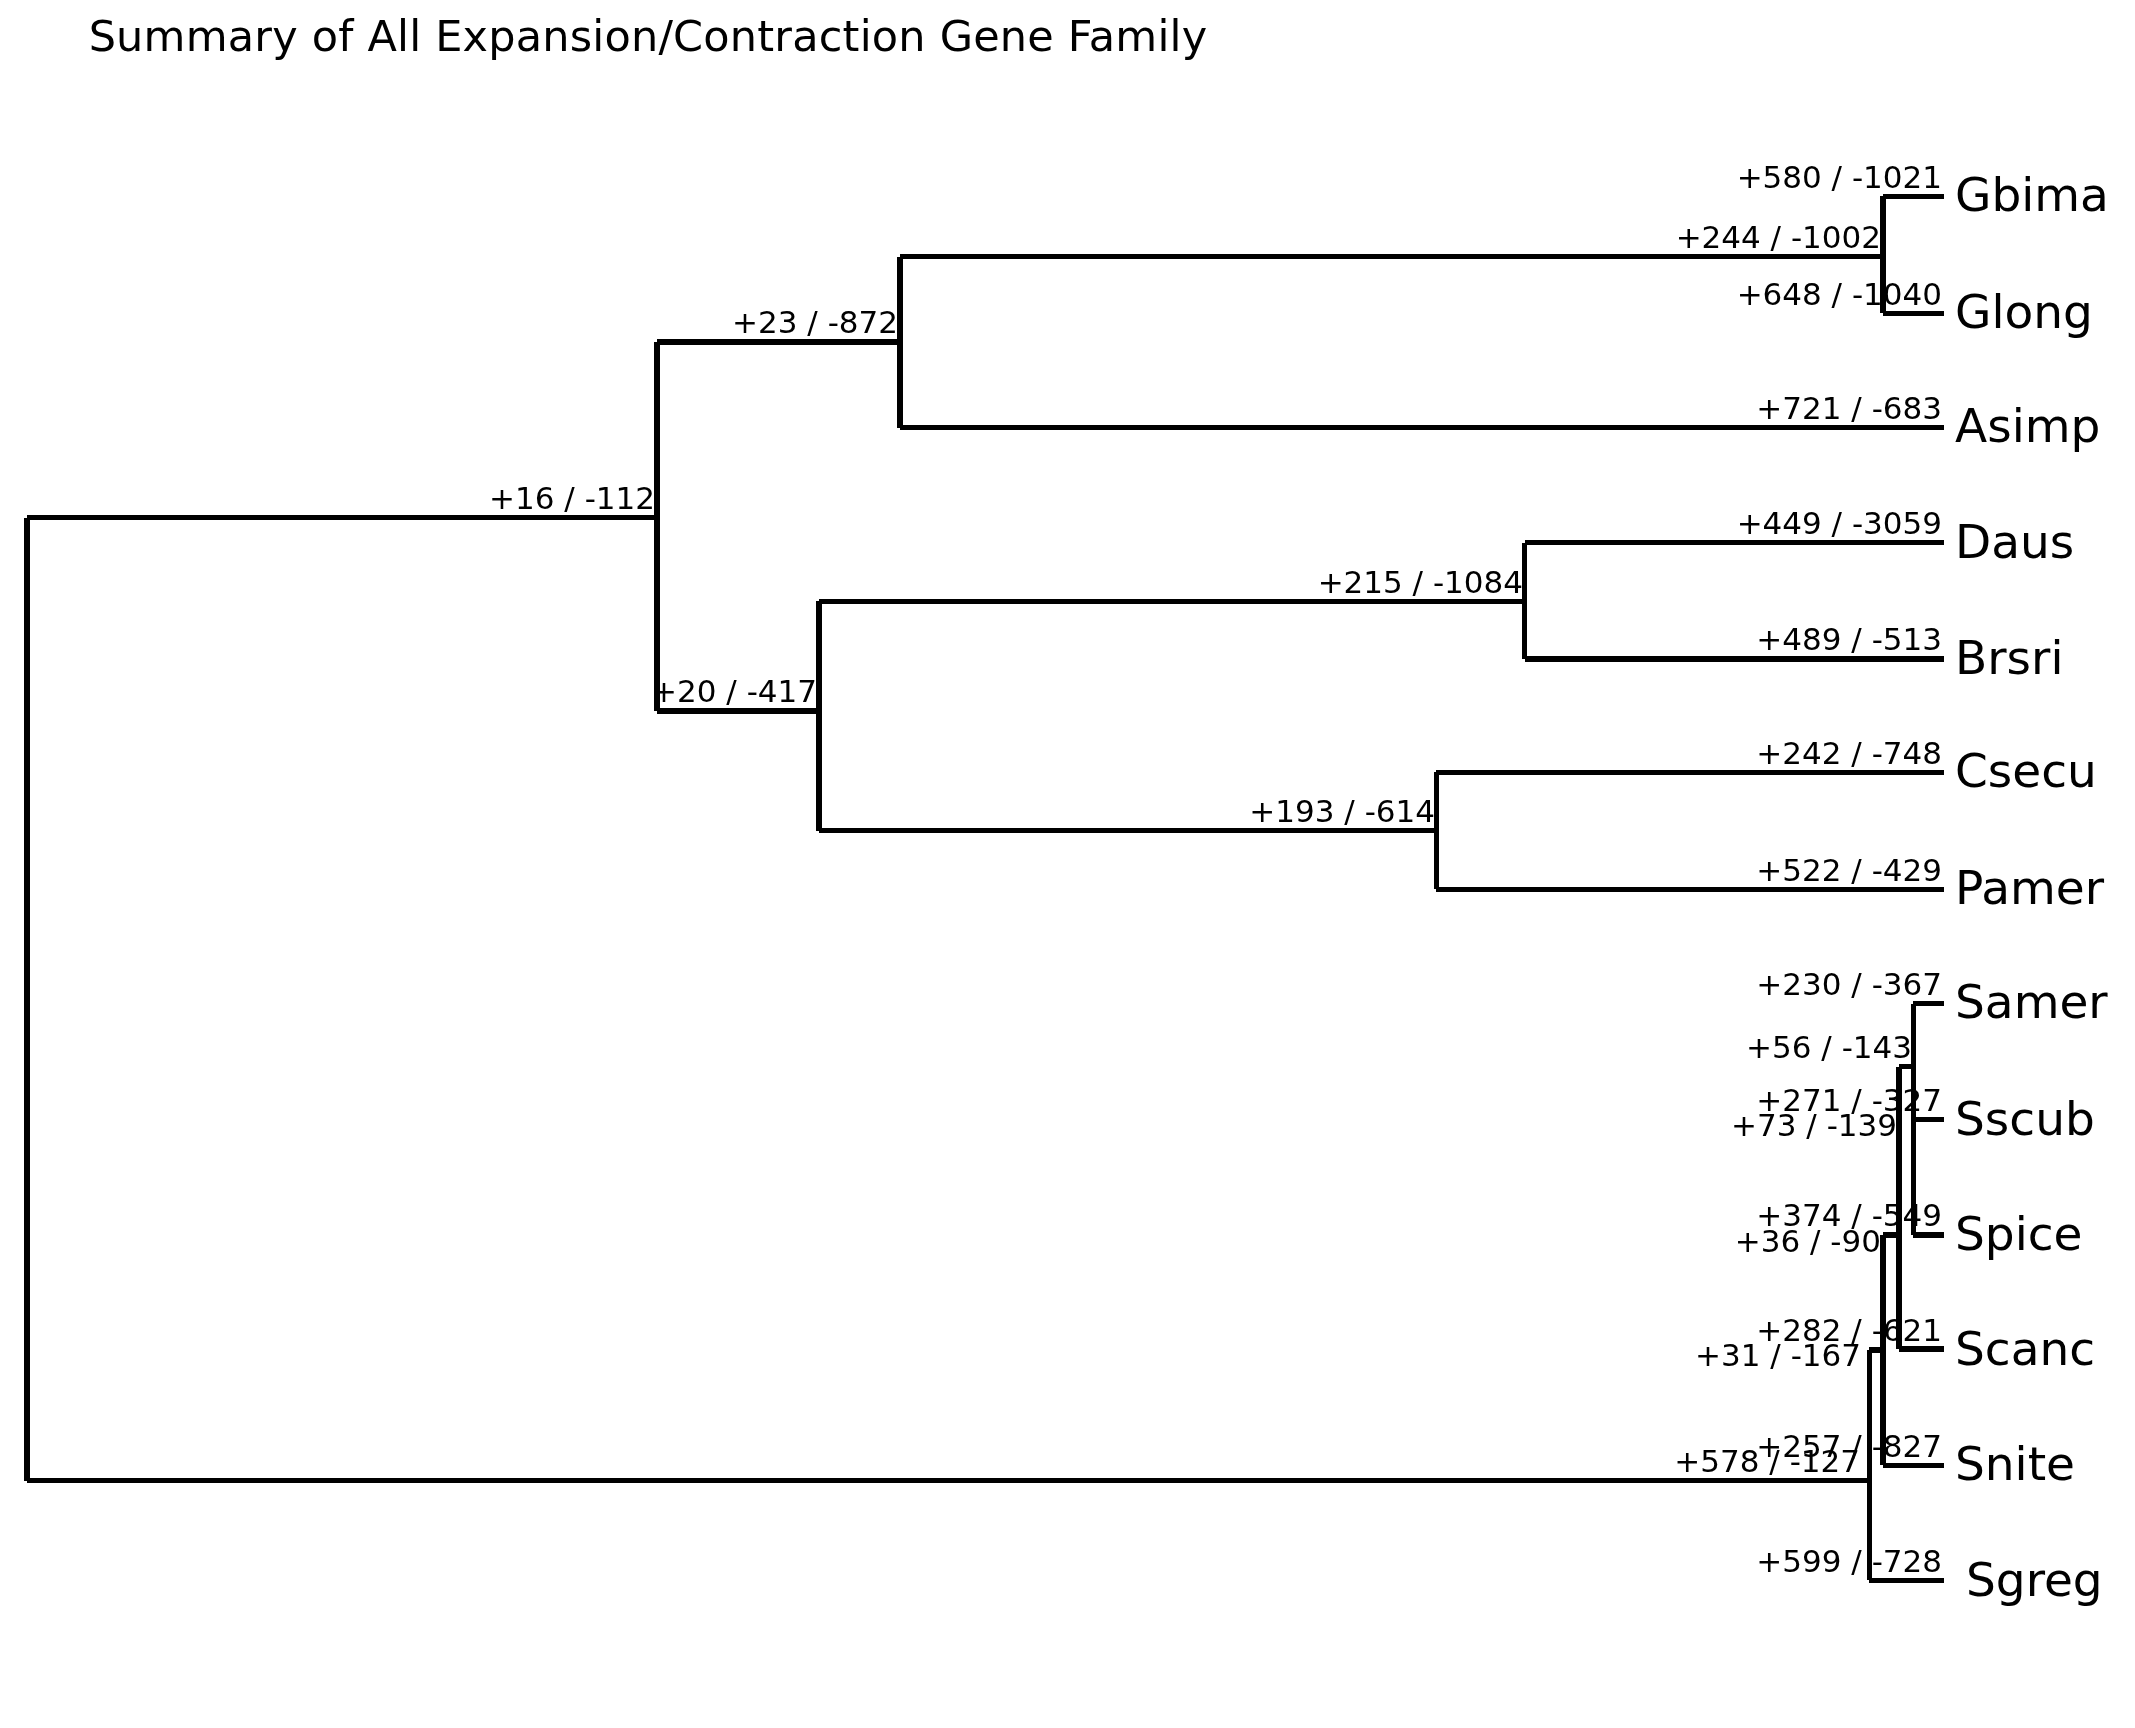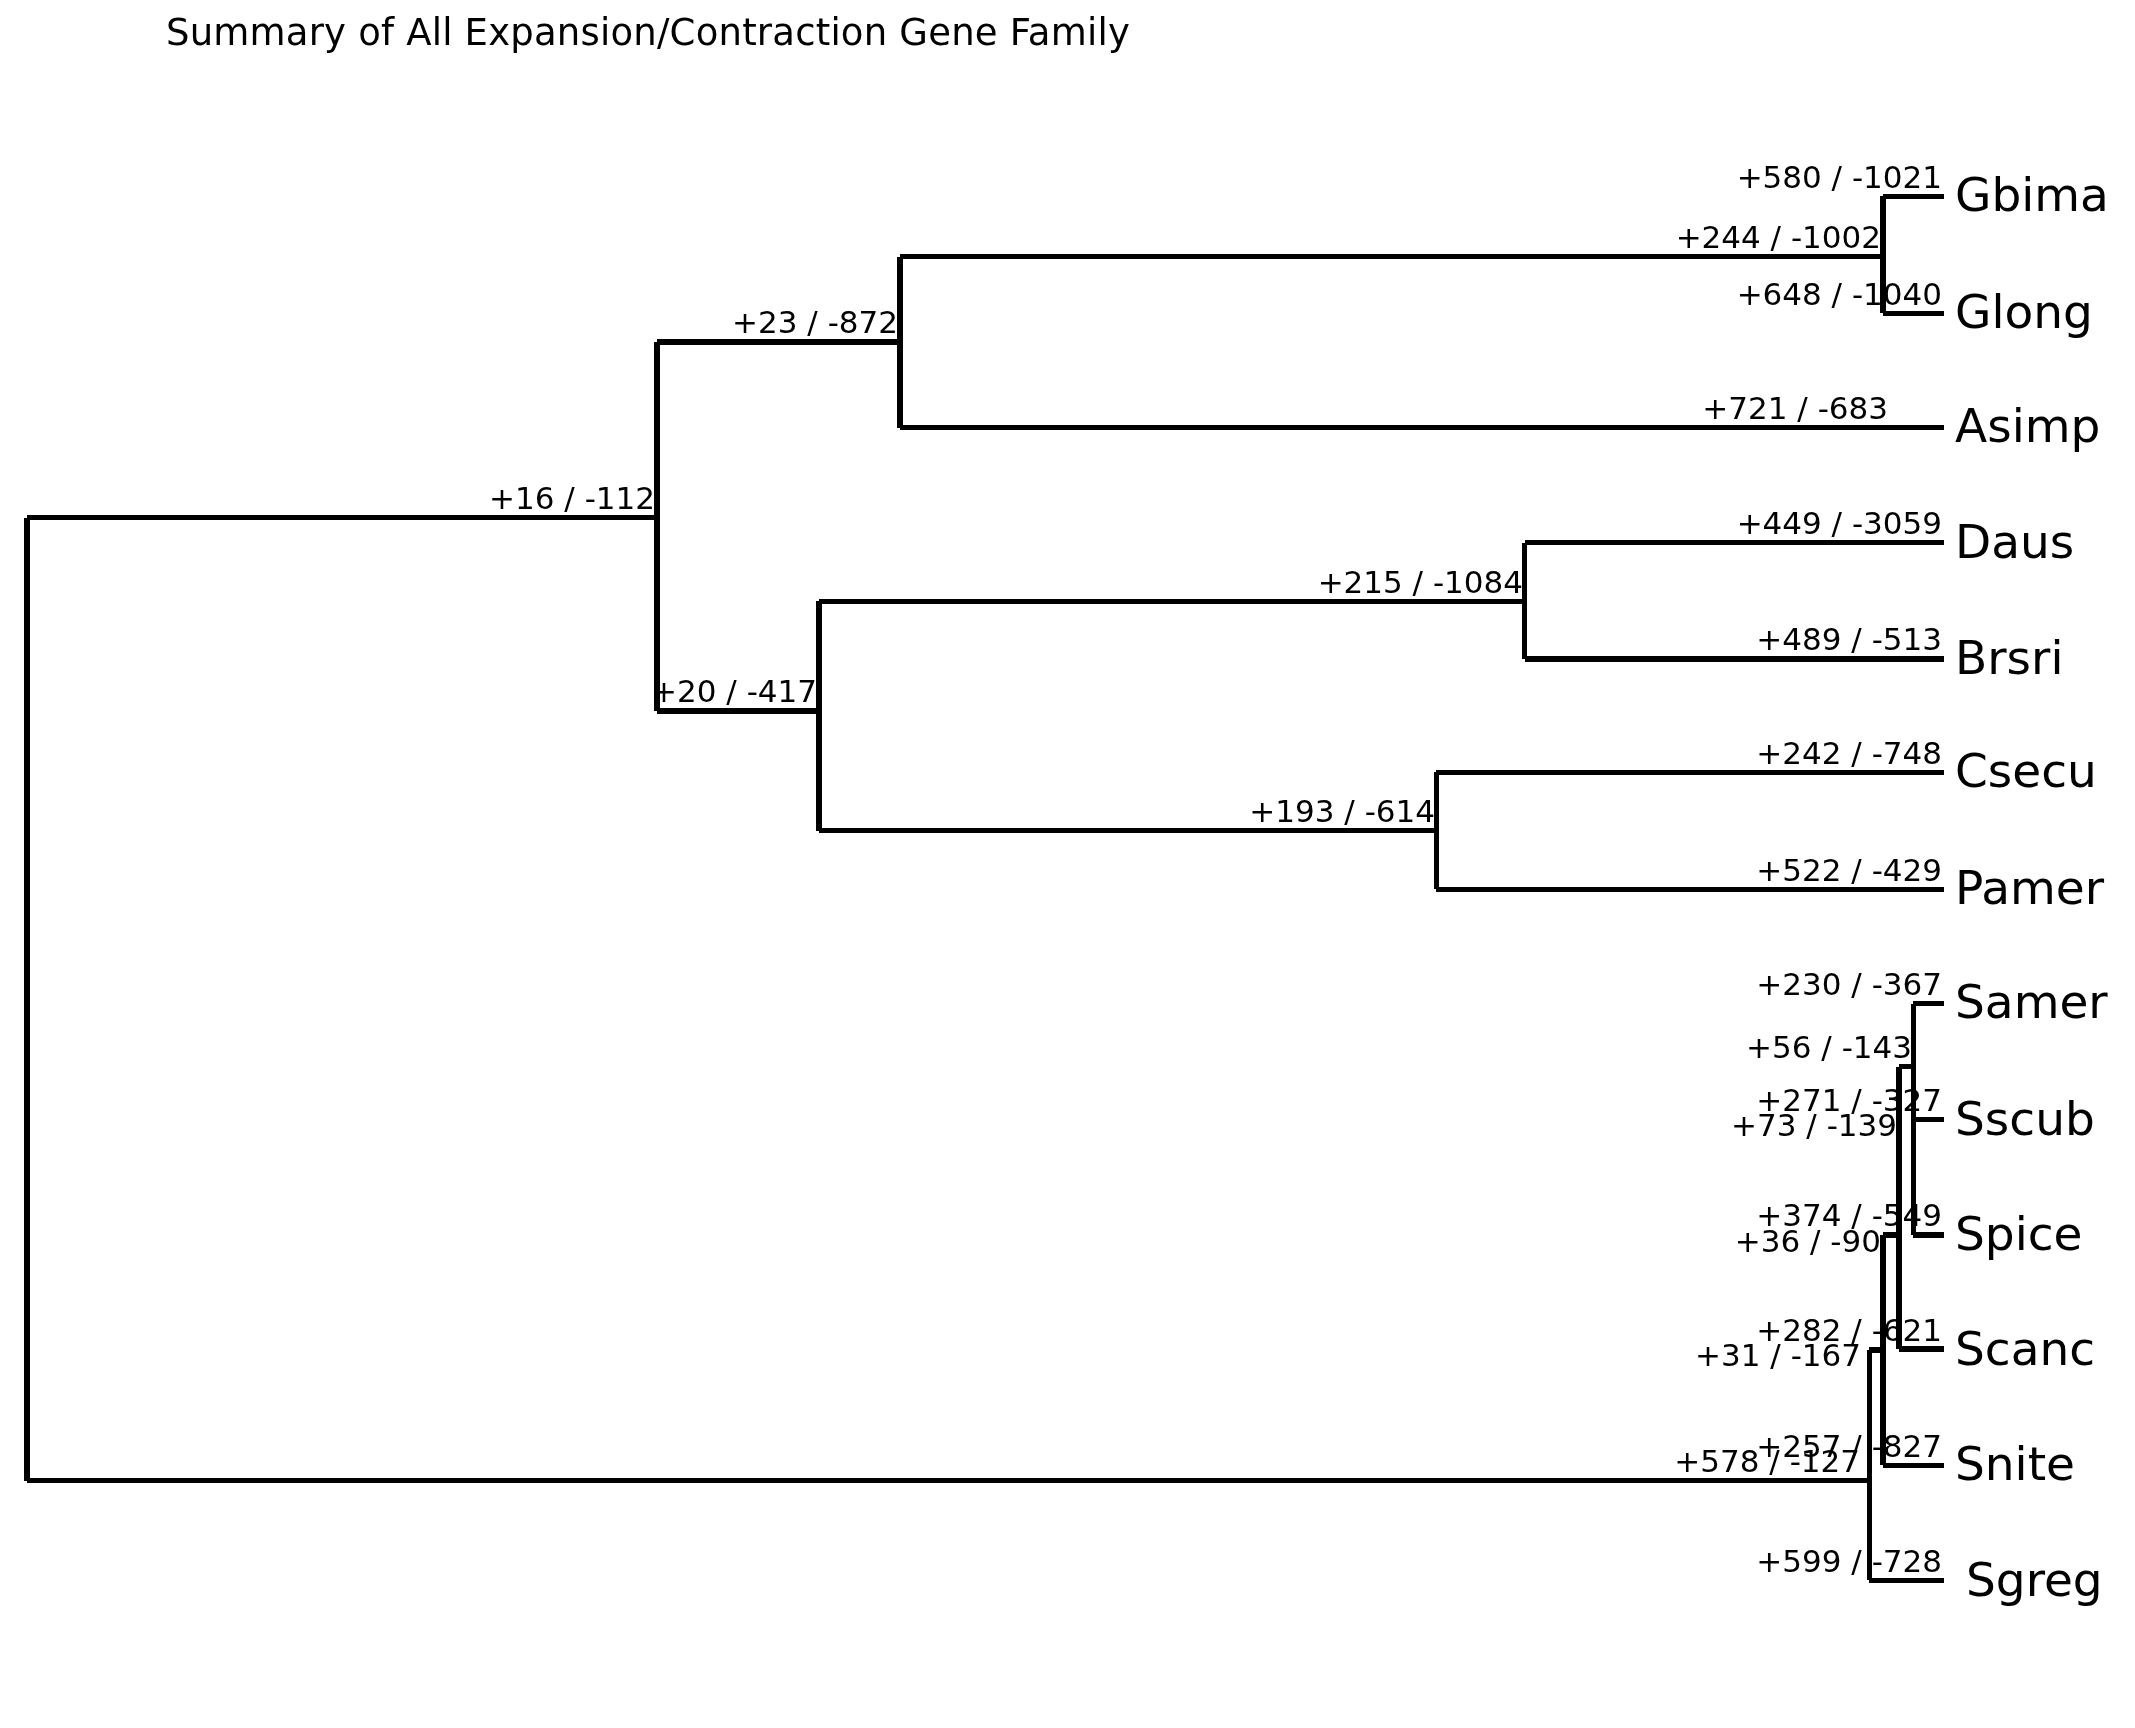--- a/index.html
+++ b/index.html
@@ -1,19 +1,19 @@
 <!DOCTYPE html>
 <html style="font-size:14.4px"><head>
 <meta charset="utf-8">
 <style>
   html,body{margin:0;padding:0;background:#ffffff;}
   body{width:2135px;height:1728px;position:relative;overflow:hidden;
        font-family:"DejaVu Sans","Liberation Sans",sans-serif;color:#000;}
   #chart-title{position:absolute;left:0;top:10.8px;width:1296px;text-align:center;
-       font-size:37px;font-weight:400;letter-spacing:0.2px;color:#000;}
+       font-size:43px;font-weight:400;letter-spacing:0.2px;color:#000;}
   #tree-svg{position:absolute;left:0;top:0;width:2135px;height:1728px;}
   .leaf-label{position:absolute;font-size:47px;line-height:1;color:#000;white-space:nowrap;}
   .branch-label{position:absolute;font-size:31px;line-height:1;color:#000;white-space:nowrap;
        transform:translate(-100%,-100%);}
 </style>
 </head>
 <body>
 
 <div id="chart-title">Summary of All Expansion/Contraction Gene Family</div>
 
@@ -88,21 +88,21 @@
 <div class="leaf-label" style="left:1955px;top:978px;">Samer</div>
 <div class="leaf-label" style="left:1955px;top:1095px;">Sscub</div>
 <div class="leaf-label" style="left:1955px;top:1210px;">Spice</div>
 <div class="leaf-label" style="left:1955px;top:1325px;">Scanc</div>
 <div class="leaf-label" style="left:1955px;top:1440px;">Snite</div>
 <div class="leaf-label" style="left:1966px;top:1556px;">Sgreg</div>
 
 <div class="branch-label" style="left:1942px;top:193px;">+580 / -1021</div>
 <div class="branch-label" style="left:1881px;top:253px;">+244 / -1002</div>
 <div class="branch-label" style="left:1942px;top:310px;">+648 / -1040</div>
-<div class="branch-label" style="left:1888px;top:424px;">+721 / -683</div>
+<div class="branch-label" style="left:1942px;top:424px;">+721 / -683</div>
 
 <div class="branch-label" style="left:898px;top:338px;">+23 / -872</div>
 <div class="branch-label" style="left:655px;top:514px;">+16 / -112</div>
 
 <div class="branch-label" style="left:1942px;top:539px;">+449 / -3059</div>
 <div class="branch-label" style="left:1523px;top:598px;">+215 / -1084</div>
 <div class="branch-label" style="left:1942px;top:655px;">+489 / -513</div>
 
 <div class="branch-label" style="left:817px;top:707px;">+20 / -417</div>
 

